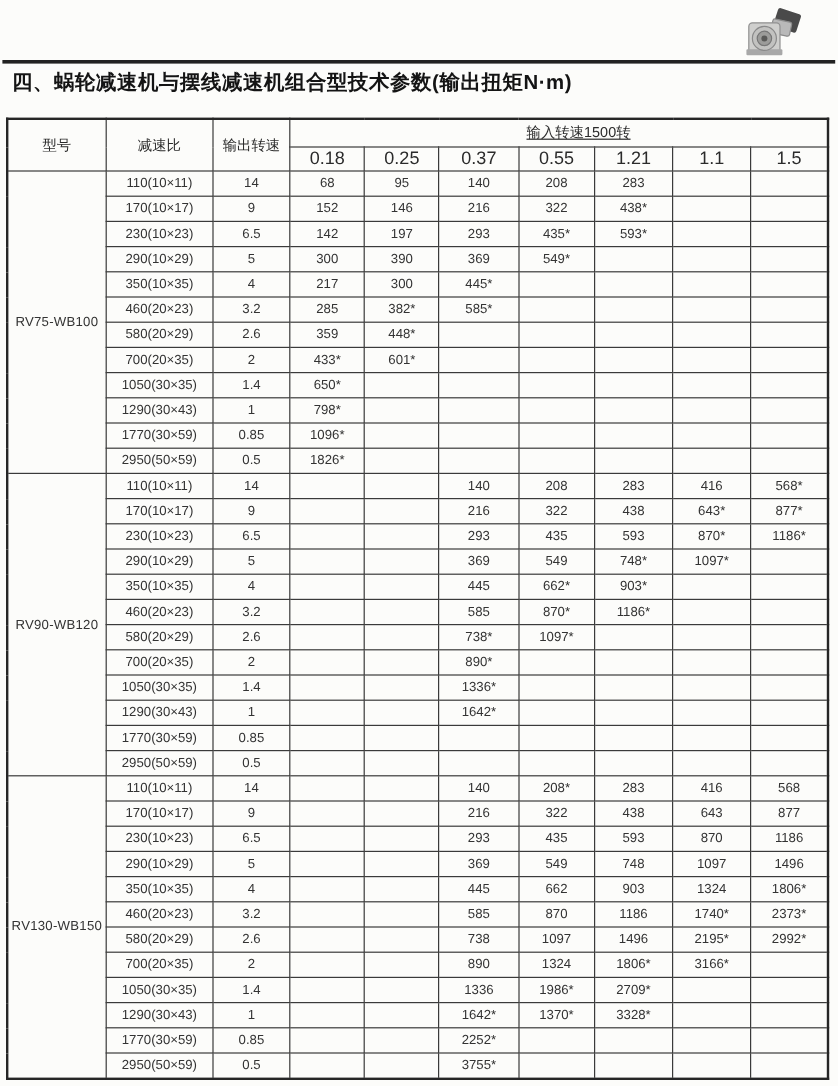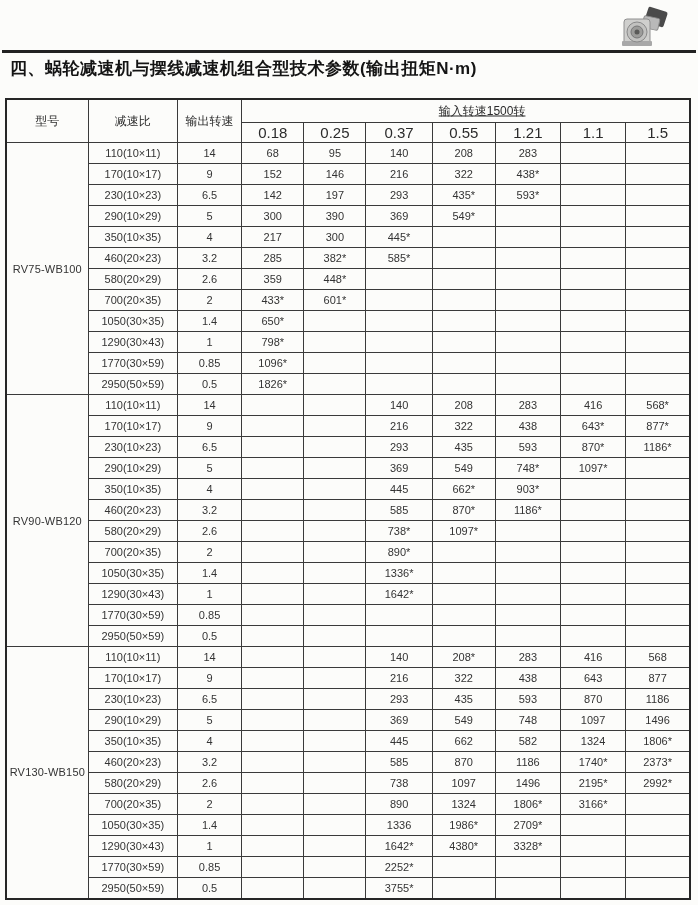--- a/index.html
+++ b/index.html
@@ -413,21 +413,21 @@
           <td class="val-cell">1097</td>
           <td class="val-cell">1496</td>
         </tr>
         <tr>
           <td class="ratio-cell">350(10×35)</td>
           <td class="val-cell">4</td>
           <td class="val-cell"></td>
           <td class="val-cell"></td>
           <td class="val-cell">445</td>
           <td class="val-cell">662</td>
-          <td class="val-cell">582</td>
+          <td class="val-cell">903</td>
           <td class="val-cell">1324</td>
           <td class="val-cell">1806*</td>
         </tr>
         <tr>
           <td class="ratio-cell">460(20×23)</td>
           <td class="val-cell">3.2</td>
           <td class="val-cell"></td>
           <td class="val-cell"></td>
           <td class="val-cell">585</td>
           <td class="val-cell">870</td>
@@ -467,21 +467,21 @@
           <td class="val-cell">2709*</td>
           <td class="val-cell"></td>
           <td class="val-cell"></td>
         </tr>
         <tr>
           <td class="ratio-cell">1290(30×43)</td>
           <td class="val-cell">1</td>
           <td class="val-cell"></td>
           <td class="val-cell"></td>
           <td class="val-cell">1642*</td>
-          <td class="val-cell">4380*</td>
+          <td class="val-cell">1370*</td>
           <td class="val-cell">3328*</td>
           <td class="val-cell"></td>
           <td class="val-cell"></td>
         </tr>
         <tr>
           <td class="ratio-cell">1770(30×59)</td>
           <td class="val-cell">0.85</td>
           <td class="val-cell"></td>
           <td class="val-cell"></td>
           <td class="val-cell">2252*</td>

